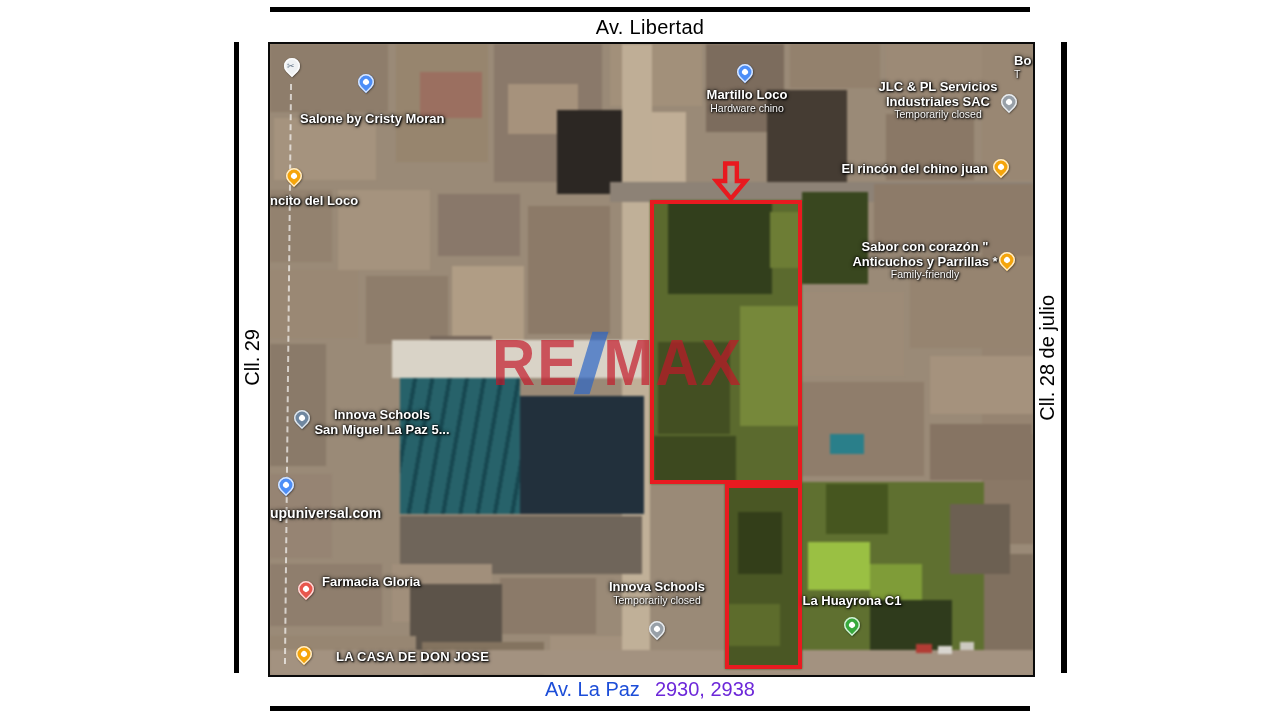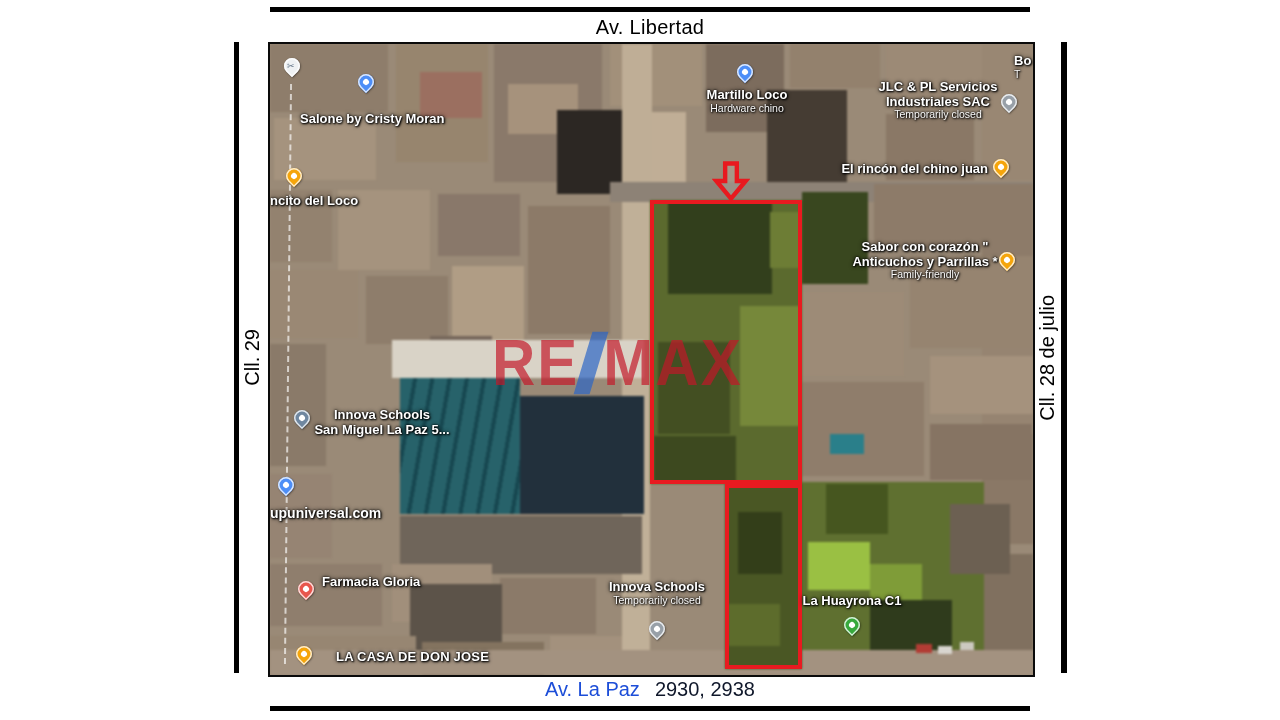--- a/index.html
+++ b/index.html
@@ -36,21 +36,21 @@
   .poi.right{transform:translateX(-100%);}
   .caps{letter-spacing:.2px;}
   #watermark{position:absolute;left:222px;top:284px;display:flex;align-items:center;
        font-weight:800;font-size:60px;letter-spacing:2px;transform:scaleY(1.08);
        color:var(--watermark-red,#c41628);opacity:.68;}
   #watermark .slash{display:inline-block;width:16px;height:58px;margin:0 4px;
        background:var(--watermark-blue,#2864c8);transform:skewX(-18deg);}
   .arrow-svg{position:absolute;left:442px;top:116px;}
   #bottom-label{position:absolute;left:270px;top:678px;width:760px;display:flex;
        justify-content:center;align-items:baseline;gap:15px;}
-  #bottom-label .num{font-size:20px;color:#0f172a;}
+  #bottom-label .num{font-size:20px;color:#6d28d9;}
 </style>
 </head>
 <body>
 
 <div class="bar" style="left:270px;top:7px;width:760px;height:5px;"></div>
 <div class="bar" style="left:270px;top:706px;width:760px;height:5px;"></div>
 <div class="bar" style="left:234px;top:42px;width:5px;height:631px;"></div>
 <div class="bar" style="left:1061px;top:42px;width:6px;height:631px;"></div>
 
 <div class="frame-label" style="left:270px;top:16px;width:760px;text-align:center;">Av. Libertad</div>

